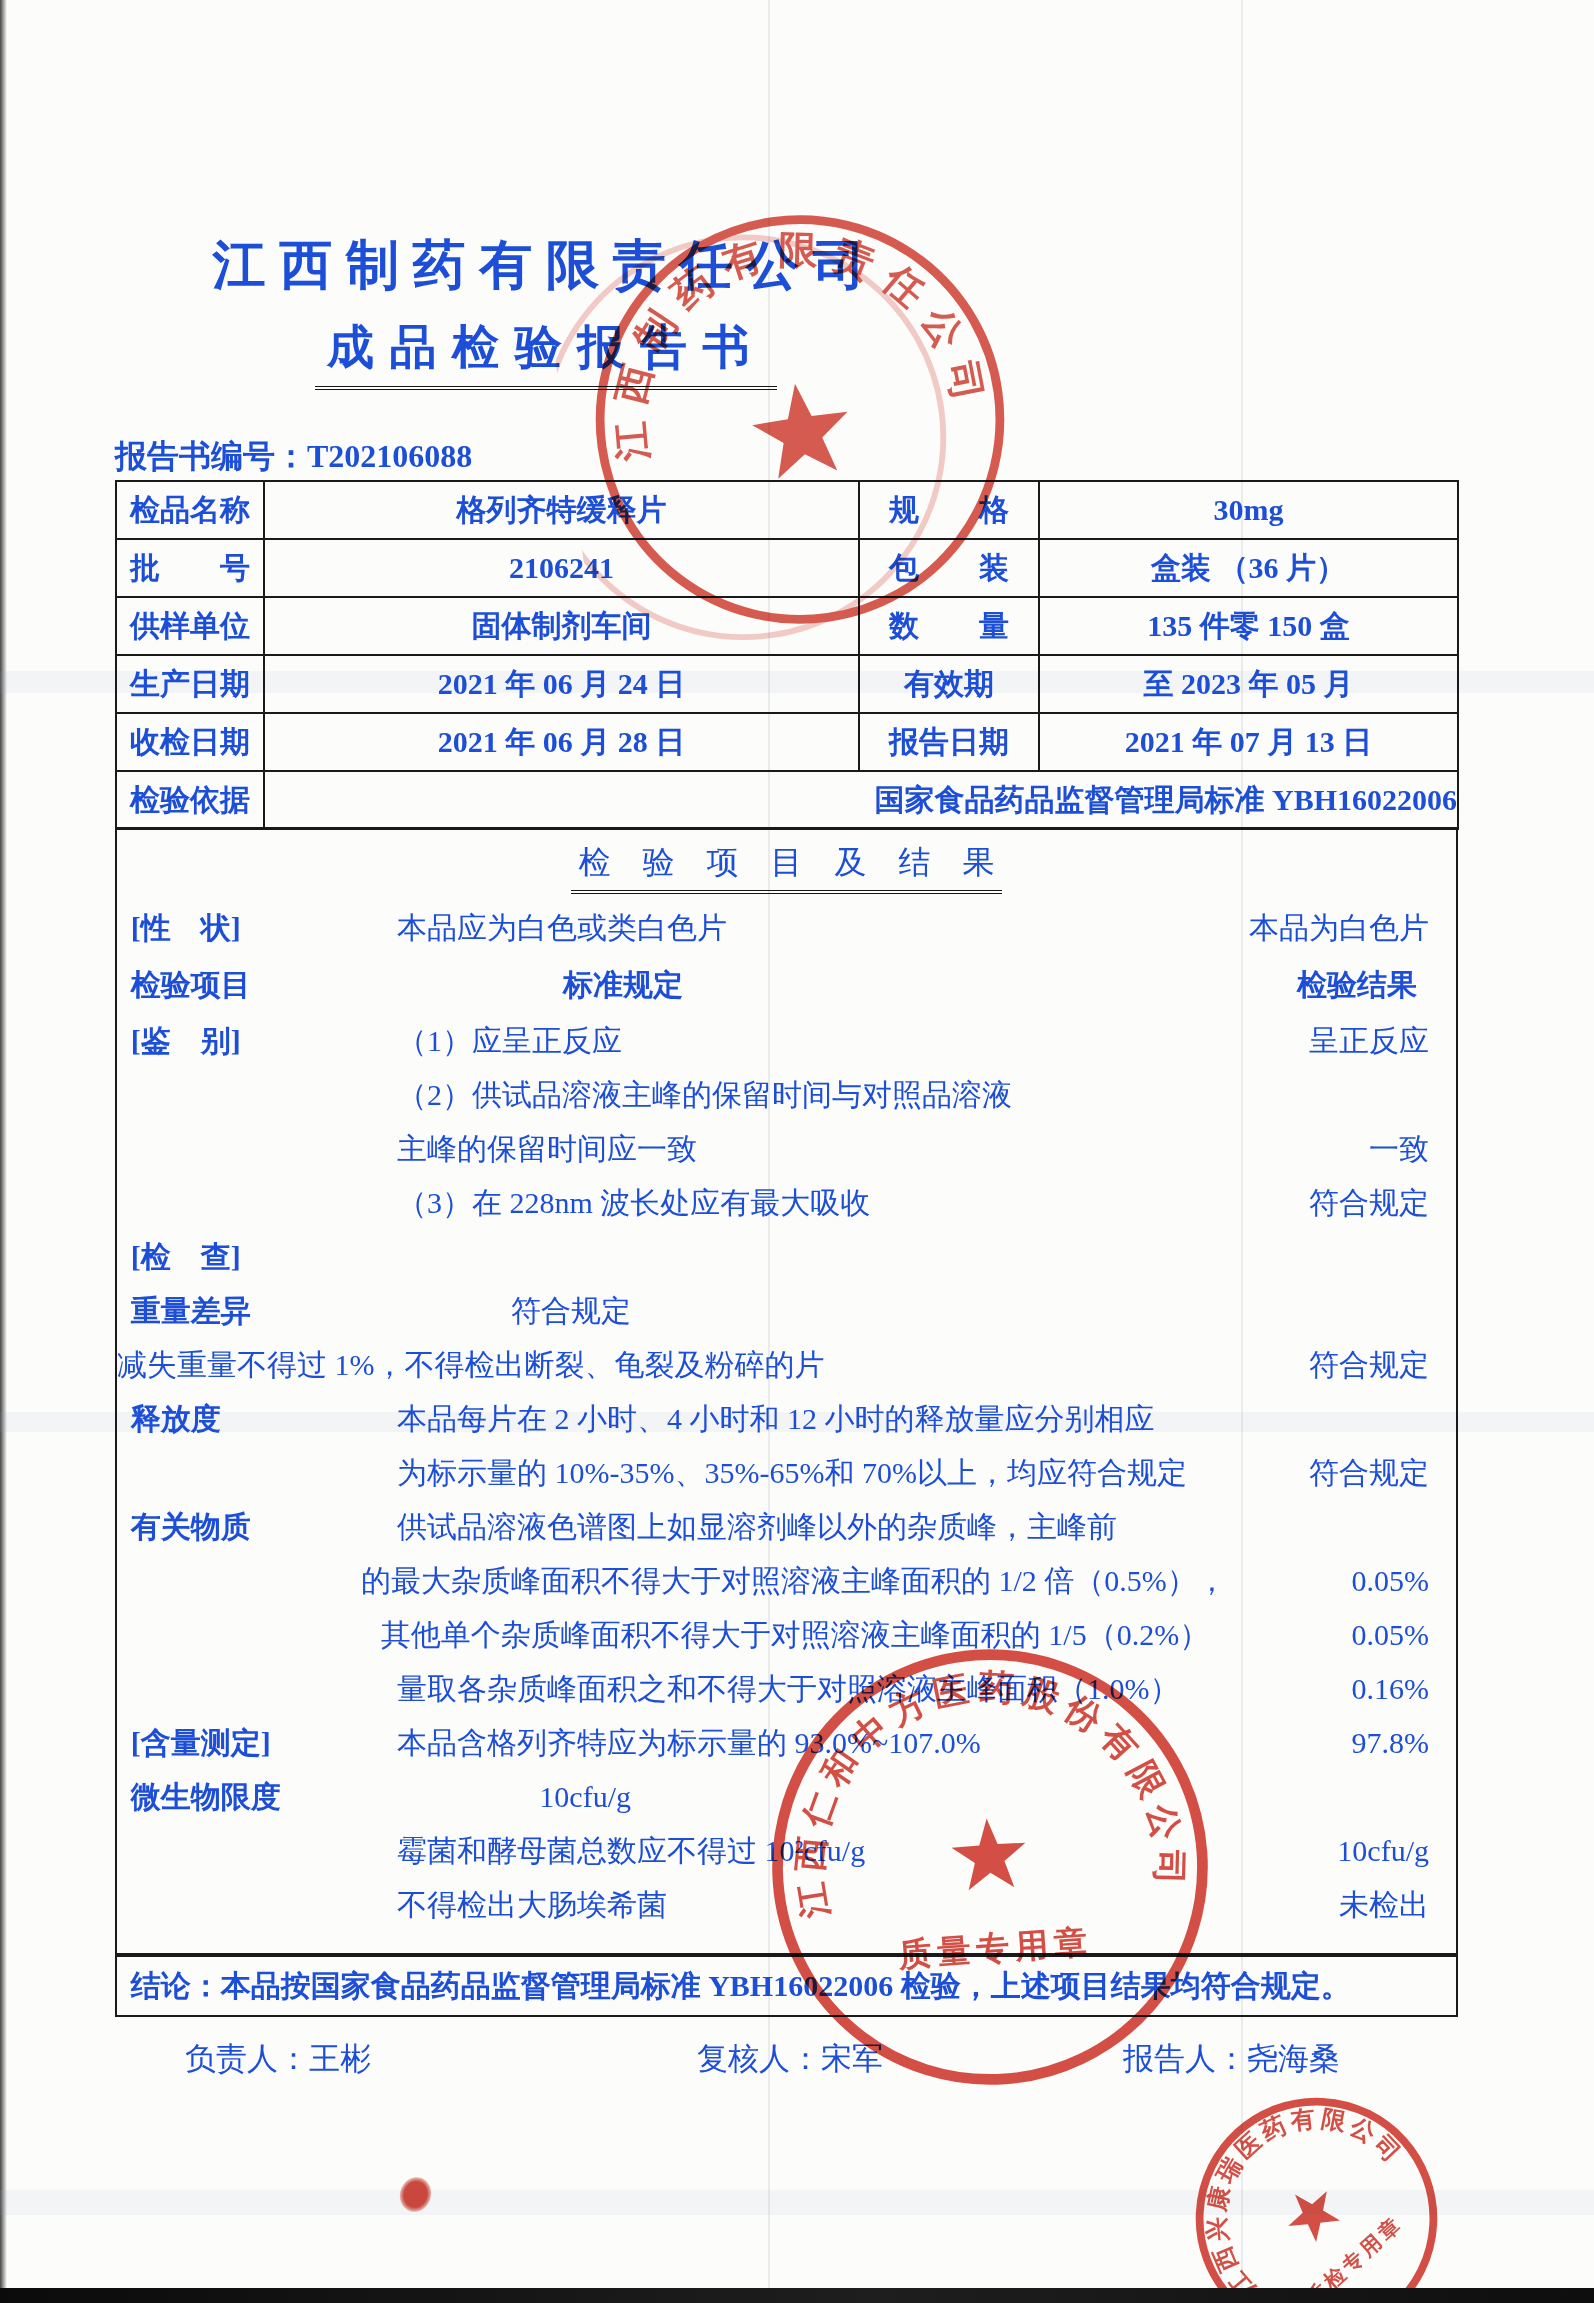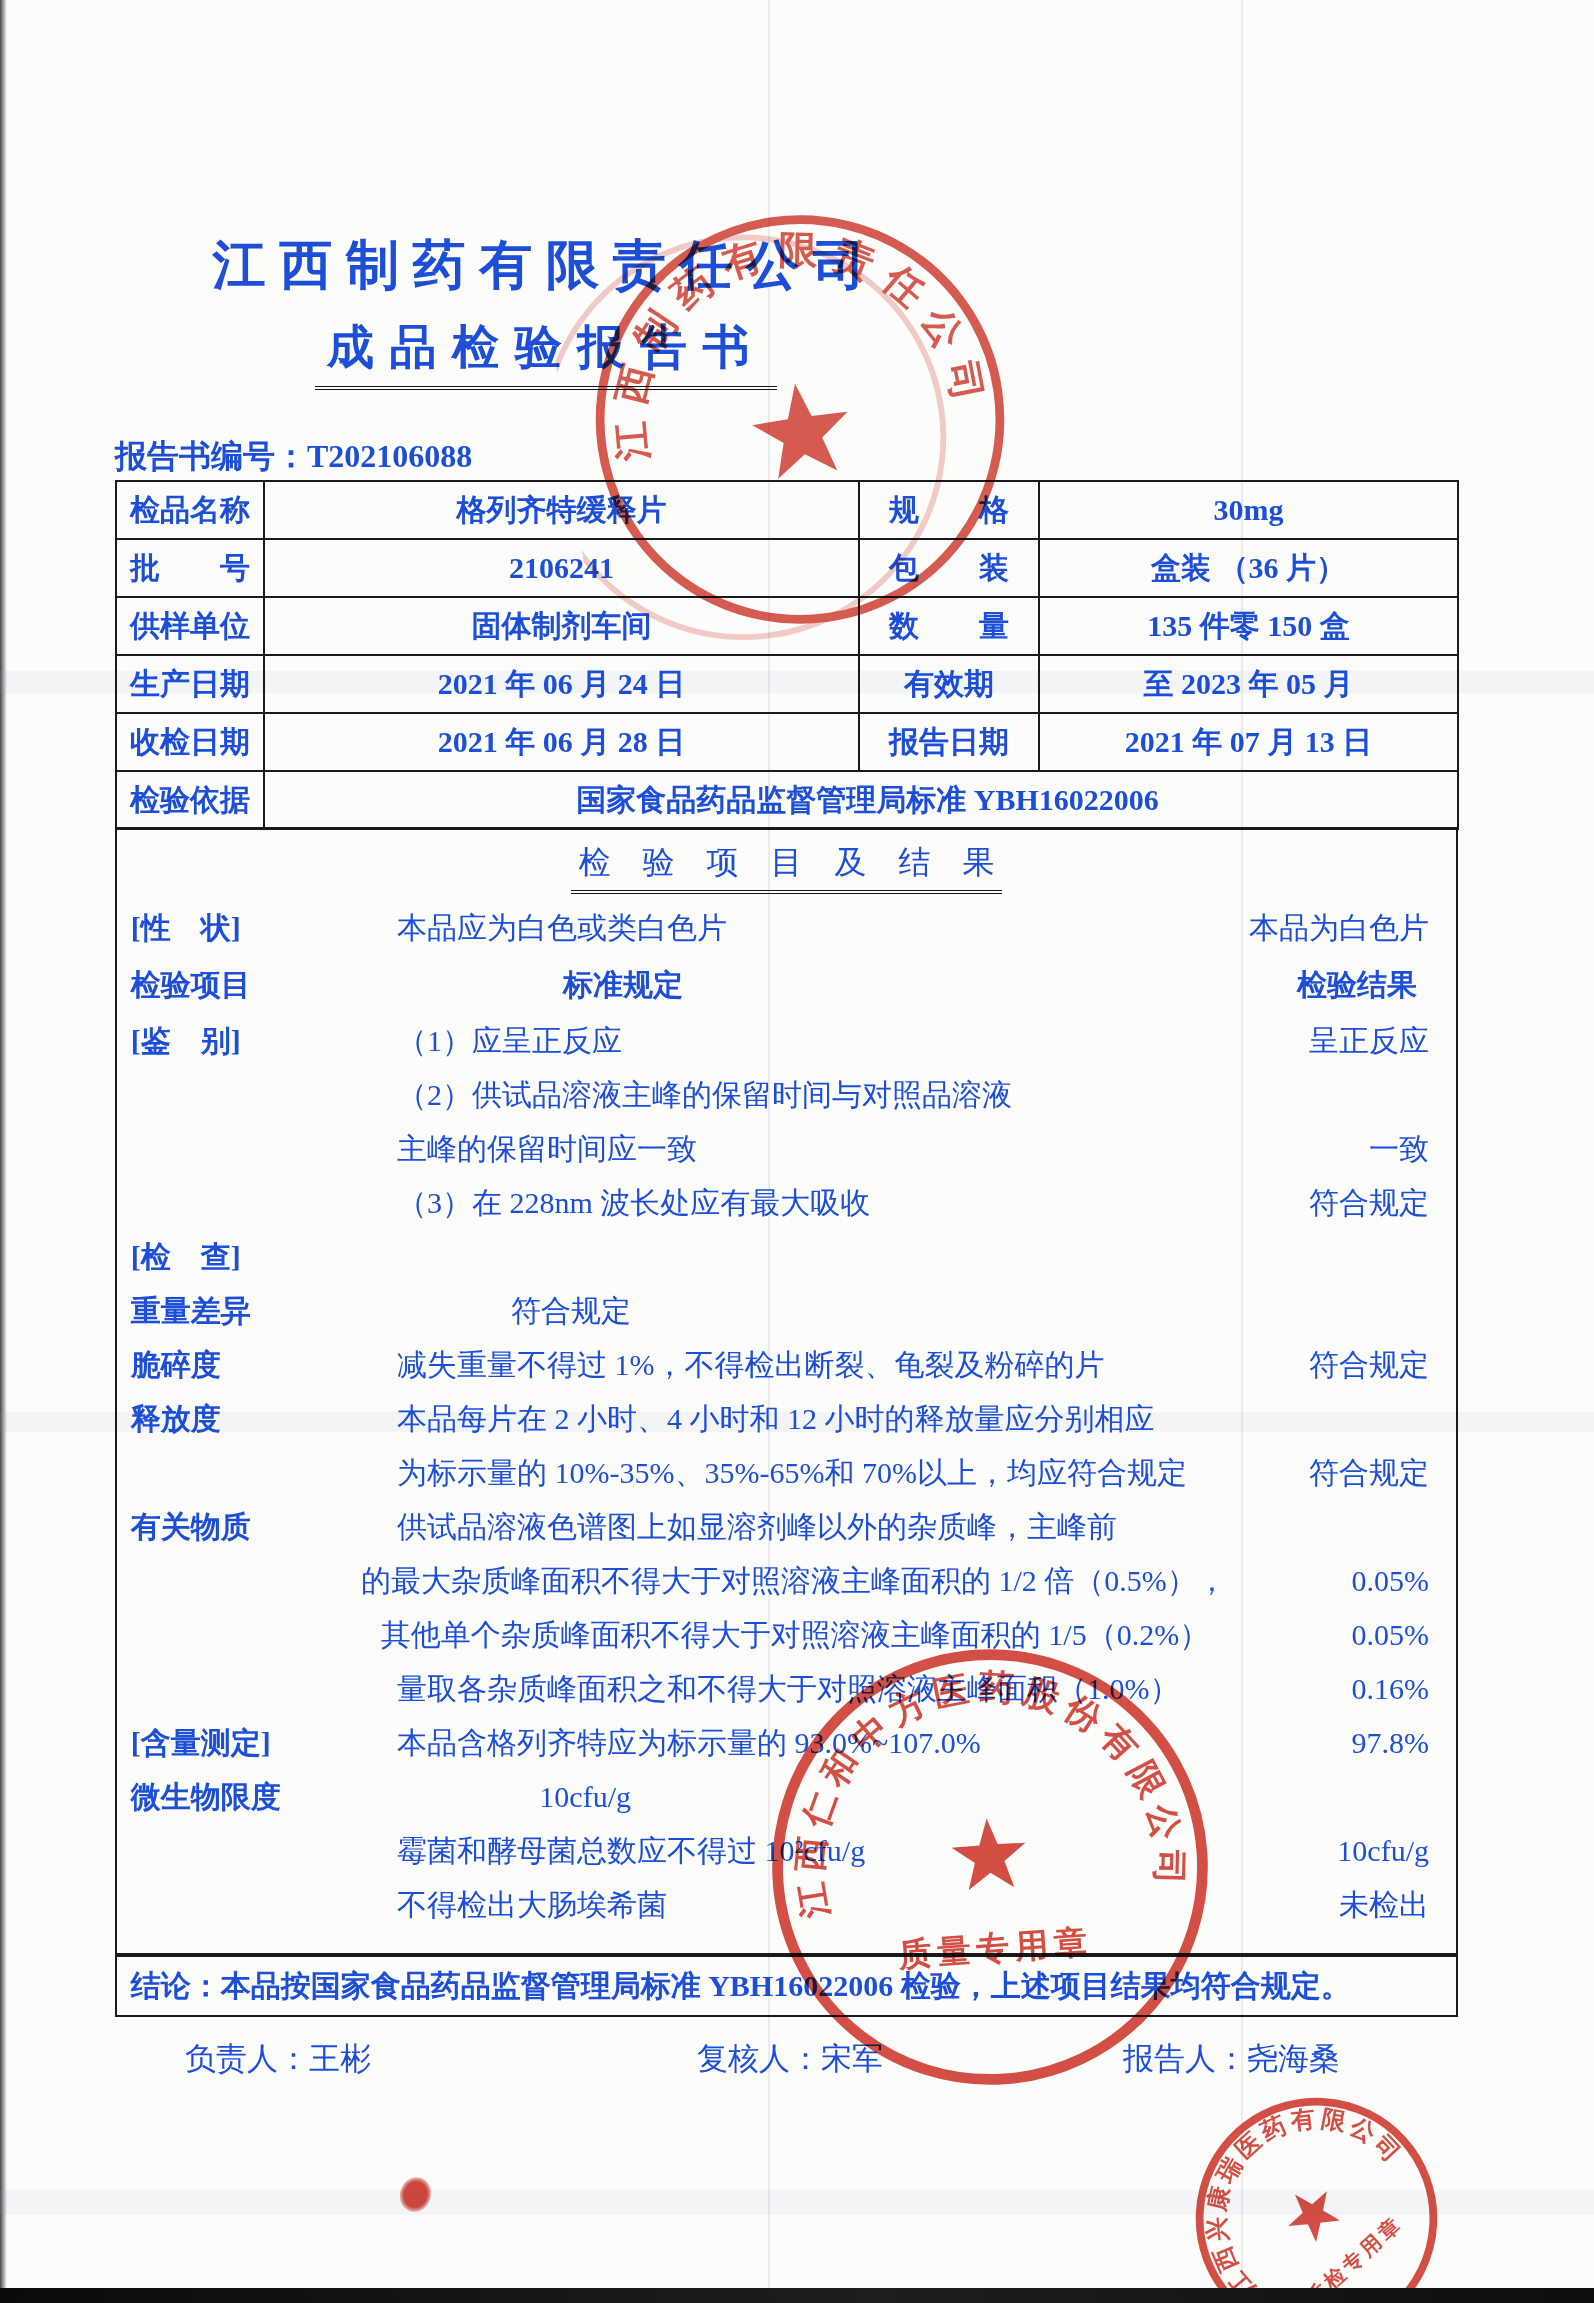--- a/index.html
+++ b/index.html
@@ -17,21 +17,21 @@
                  font-size:53px;font-weight:700;letter-spacing:13.7px;white-space:nowrap;}
   .title-report{position:absolute;left:0;top:316px;width:1092px;text-align:center;white-space:nowrap;}
   .title-report span{display:inline-block;font-size:47px;font-weight:700;letter-spacing:15.6px;
                  border-bottom:4.9px double #161616;padding:0 11.7px 6.8px;}
   .report-no{position:absolute;left:115px;top:435px;font-size:32px;font-weight:600;white-space:nowrap;}
   
   table.info{position:absolute;left:115px;top:480px;width:1343px;border-collapse:collapse;
              table-layout:fixed;font-size:30px;}
   table.info td{border:2.9px solid #1a1a1a;height:56px;text-align:center;vertical-align:middle;
              padding:0;font-weight:600;white-space:nowrap;overflow:visible;}
-  table.info td.val-left{text-align:center;padding-left:13px;}
+  table.info td.val-left{text-align:right;padding-left:13px;}
   
   .results{position:absolute;left:115px;top:827px;width:1343px;height:1128px;
            border:2.9px solid #1a1a1a;box-sizing:border-box;}
   .sec-title{text-align:center;margin-top:11.7px;height:60px;}
   .sec-title span{display:inline-block;font-size:32px;font-weight:400;
            border-bottom:4.9px double #161616;padding:0 7.8px 4.9px;white-space:nowrap;}
   .rrow{display:flex;font-size:30px;height:54px;line-height:54px;}
   .rhead{height:59px;line-height:59px;font-weight:600;}
   .c-item{width:280px;padding-left:13.7px;box-sizing:border-box;font-weight:600;white-space:nowrap;}
   .c-std{flex:1;white-space:nowrap;}
@@ -153,21 +153,20 @@
     <div class="rrow">
         <div class="c-item">[检　查]</div>
         <div class="c-std"></div>
         <div class="c-res"></div>
       </div>
     <div class="rrow">
         <div class="c-item">重量差异</div>
         <div class="c-res">符合规定</div>
       </div>
     <div class="rrow">
-        <div class="c-item">脆碎度</div>
         <div class="c-std">减失重量不得过 1%，不得检出断裂、龟裂及粉碎的片</div>
         <div class="c-res">符合规定</div>
       </div>
     <div class="rrow">
         <div class="c-item">释放度</div>
         <div class="c-std">本品每片在 2 小时、4 小时和 12 小时的释放量应分别相应</div>
         <div class="c-res"></div>
       </div>
     <div class="rrow">
         <div class="c-item"></div>

